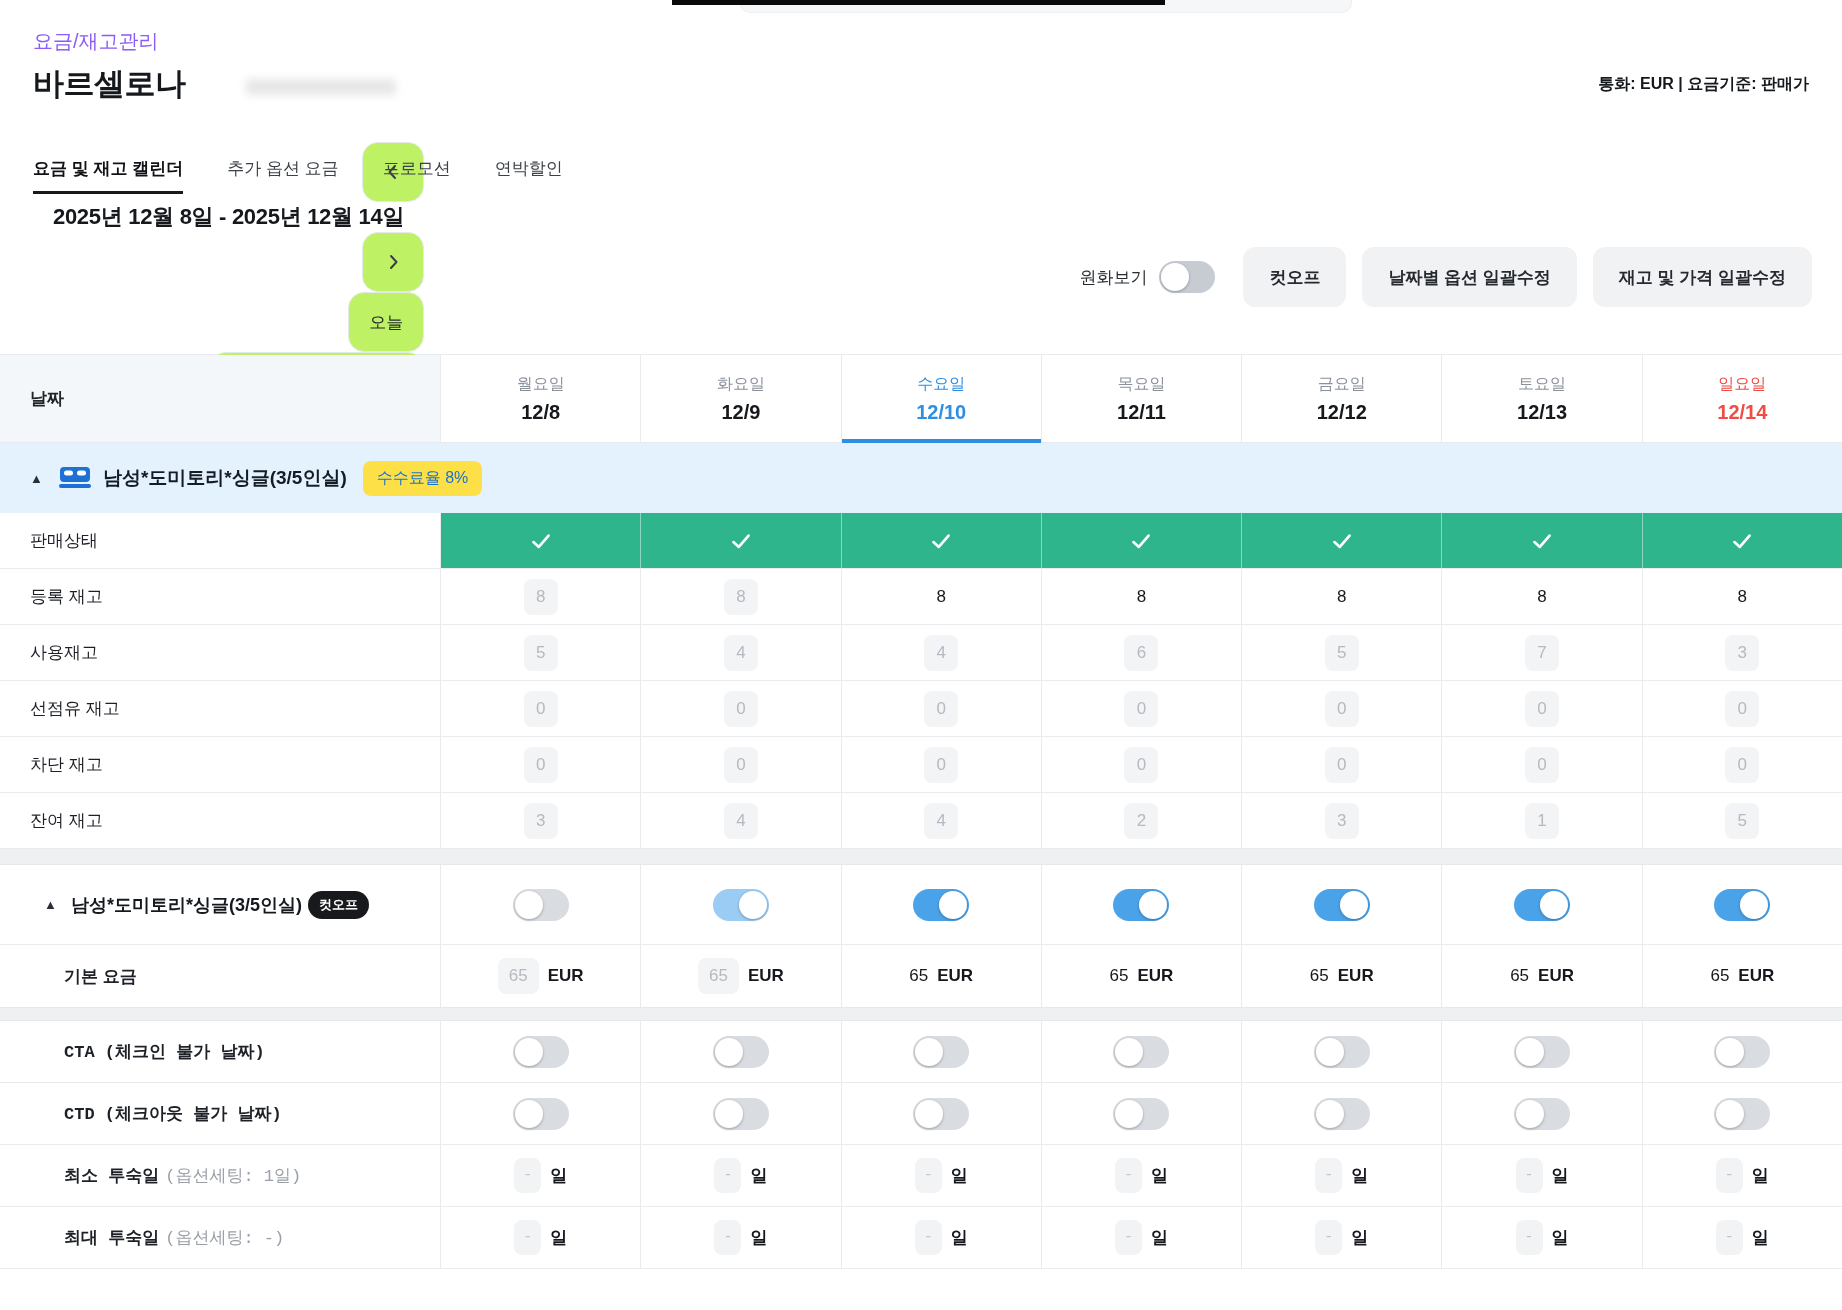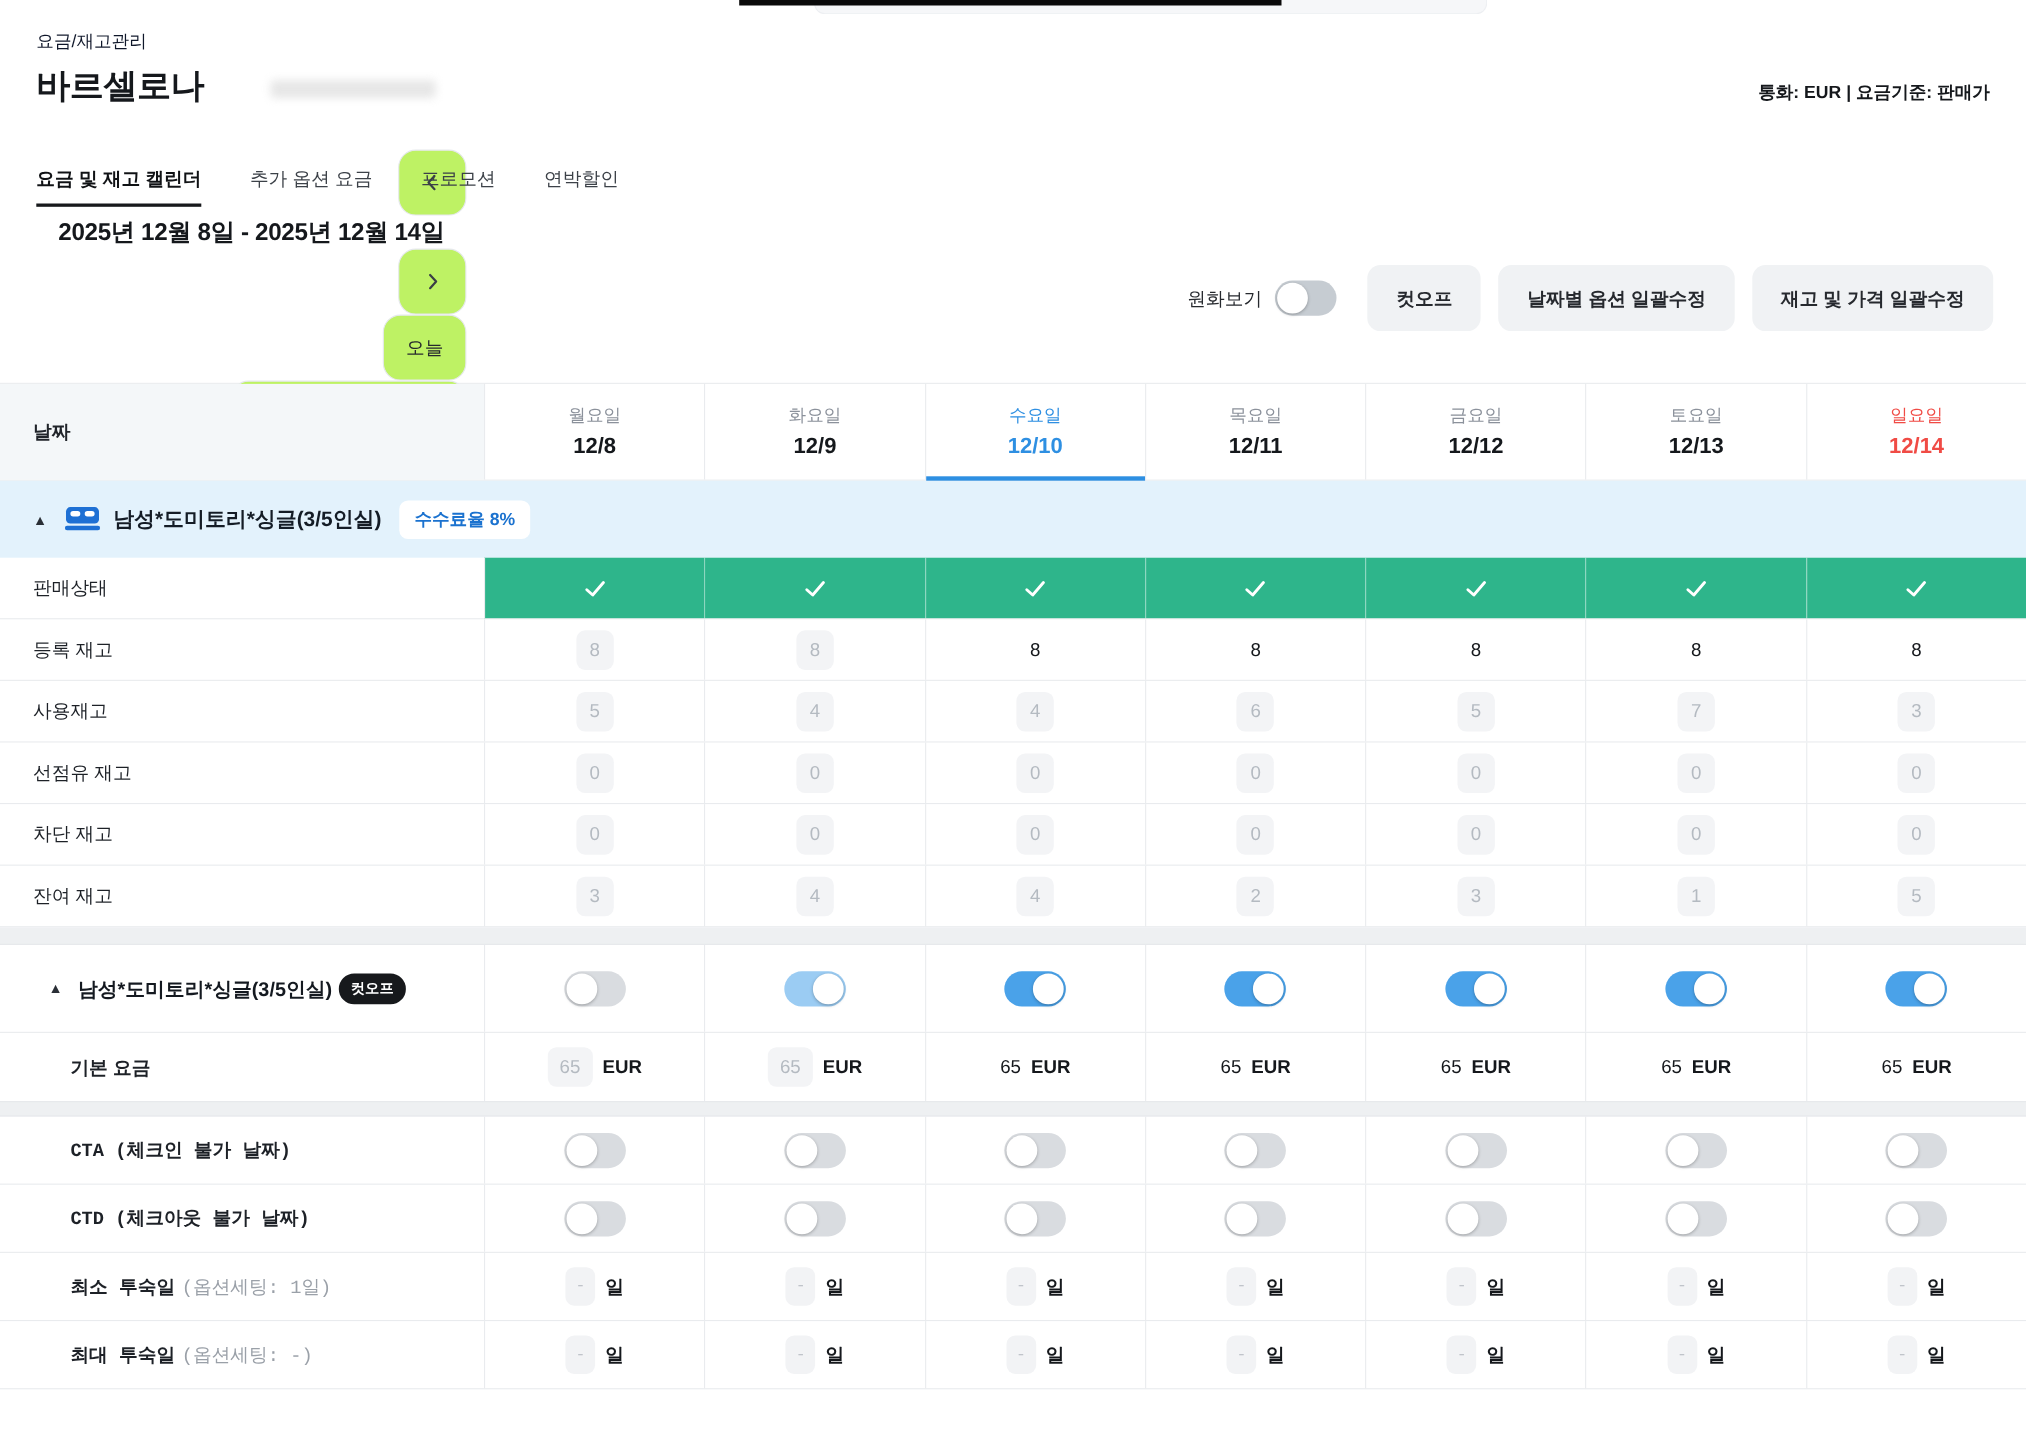--- a/index.html
+++ b/index.html
@@ -7,21 +7,21 @@
     font-family:"Liberation Sans","DejaVu Sans",sans-serif; color:#17191d; }
   .page { position:relative; width:1842px; height:1310px; }
 
   
   .artifact-gray { position:absolute; left:740px; top:0; width:612px; height:13px;
     background:#f6f7f9; border:1px solid #edeff2; border-top:none; border-radius:0 0 10px 10px; }
   .artifact-black { position:absolute; left:672px; top:0; width:493px; height:5px; background:#0a0a0a; }
 
   
   .hdr { position:relative; padding:28px 33px 0 33px; }
-  .breadcrumb { font-size:16px; color:#0f172a; }
+  .breadcrumb { font-size:20px; color:#8b5cf6; }
   .title-row { display:flex; align-items:flex-end; margin-top:8px; }
   .page-title { font-size:31px; font-weight:700; color:#15181c; letter-spacing:-0.5px; }
   .blur-smudge { width:150px; height:16px; margin:0 0 10px 60px; background:#c9c9c9;
     opacity:.45; filter:blur(4px); border-radius:3px; }
   .hdr-meta { position:absolute; right:33px; top:74px; font-size:16px; font-weight:700; color:#15181c; }
 
   
   .tabs { display:flex; gap:44px; padding:0 33px; margin-top:52px; }
   .tab { font-size:17px; color:#3c4148; padding-bottom:14px; position:relative; cursor:pointer; }
   .tab.active { font-weight:700; color:#101215; }
@@ -63,21 +63,21 @@
   .day-cell { flex-direction:column; gap:6px; cursor:pointer; }
   .day-week { font-size:16px; color:#8b919b; }
   .day-date { font-size:20px; font-weight:700; color:#15181c; }
   .day-cell.selected .day-week, .day-cell.selected .day-date { color:#2e8fe2; }
   .day-cell.selected::after { content:""; position:absolute; left:0; right:0; bottom:-1px; height:4px; background:#2e8fe2; }
   .day-cell.sunday .day-week, .day-cell.sunday .day-date { color:#f04b45; }
 
   .room-bar { height:70px; background:#e3f2fc; display:flex; align-items:center; padding-left:30px; }
   .tri-up { font-size:13px; color:#2a2f36; margin-right:16px; }
   .room-name { font-size:19px; font-weight:700; color:#141c26; margin-left:12px; }
-  .fee-badge { margin-left:16px; background:#ffffff; color:#1b72cf; font-size:16px; font-weight:700;
+  .fee-badge { margin-left:16px; background:#fde047; color:#1b72cf; font-size:16px; font-weight:400;
     padding:7px 14px; border-radius:8px; }
 
   .inv-row { height:56px; border-bottom:1px solid #e9ebee; }
   .inv-row .lbl { font-size:17px; font-weight:500; color:#1d2127; }
   .check-cell { background:#2eb58b; cursor:pointer; }
   .grid-row > .check-cell + .check-cell { border-left:1px solid rgba(255,255,255,.45); }
   .num { font-size:17px; color:#15181c; font-weight:500; cursor:pointer; }
   .num.muted { color:#b4bac1; background:#f3f4f6; border-radius:8px; padding:8px 11px; min-width:34px; text-align:center; font-weight:400; }
 
   .band { height:16px; background:#eef0f2; border-bottom:1px solid #e6e8eb; }

